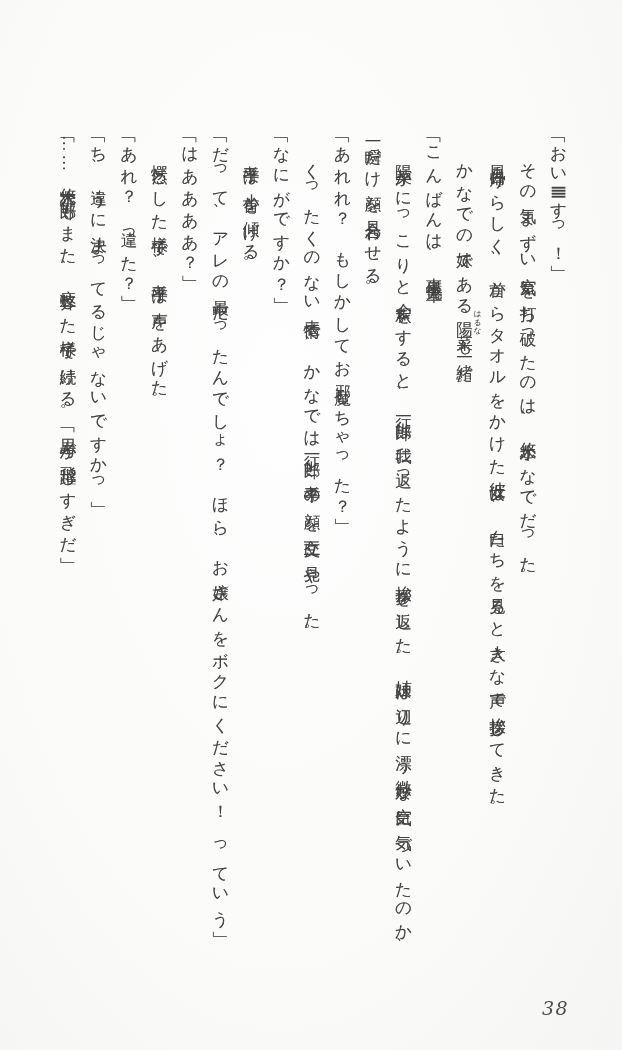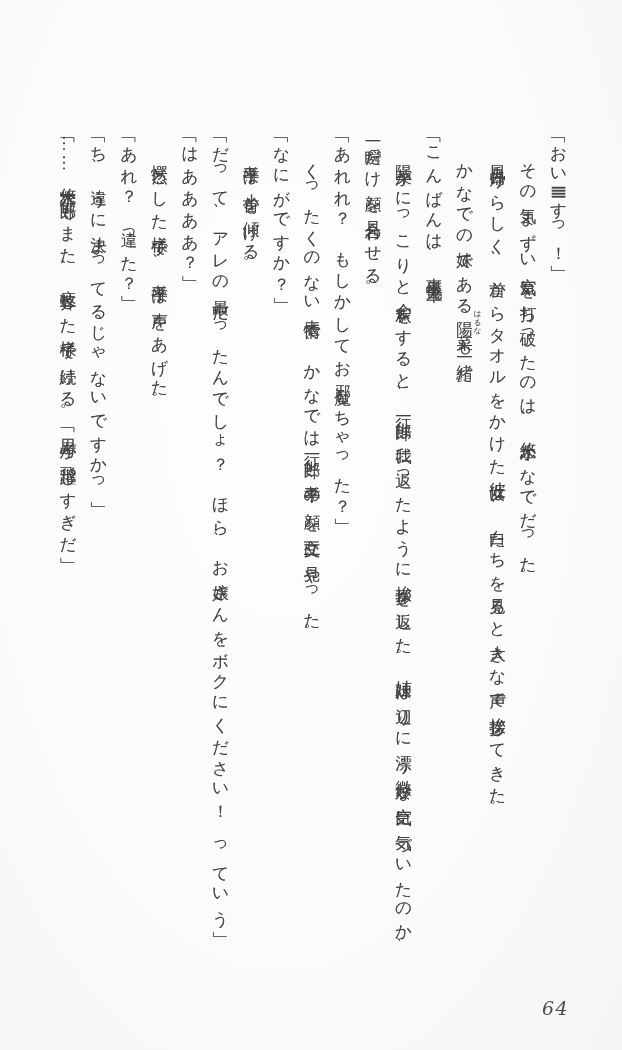--- a/index.html
+++ b/index.html
@@ -74,14 +74,14 @@
       <p class="line indent">くったくのない表情で、かなでは征一郎と孝平の顔を交互に見やった。</p>
       <p class="line">「なにがですか？」</p>
       <p class="line indent">孝平は小首を傾げる。</p>
       <p class="line">「だって、アレの最中だったんでしょ？　ほら、お嬢さんをボクにください！　っていう」</p>
       <p class="line">「はああああ？」</p>
       <p class="line indent">愕然とした様子で、孝平は声をあげた。</p>
       <p class="line">「あれ？　違った？」</p>
       <p class="line">「ち、違うに決まってるじゃないですかっ」</p>
       <p class="line">「……悠木」征一郎もまた、疲弊した様子で続ける。「思考が飛躍しすぎだ」</p>
     </div>
-  <div class="page-number">64</div>
+  <div class="page-number">38</div>
 </div>
 
 </body></html>

